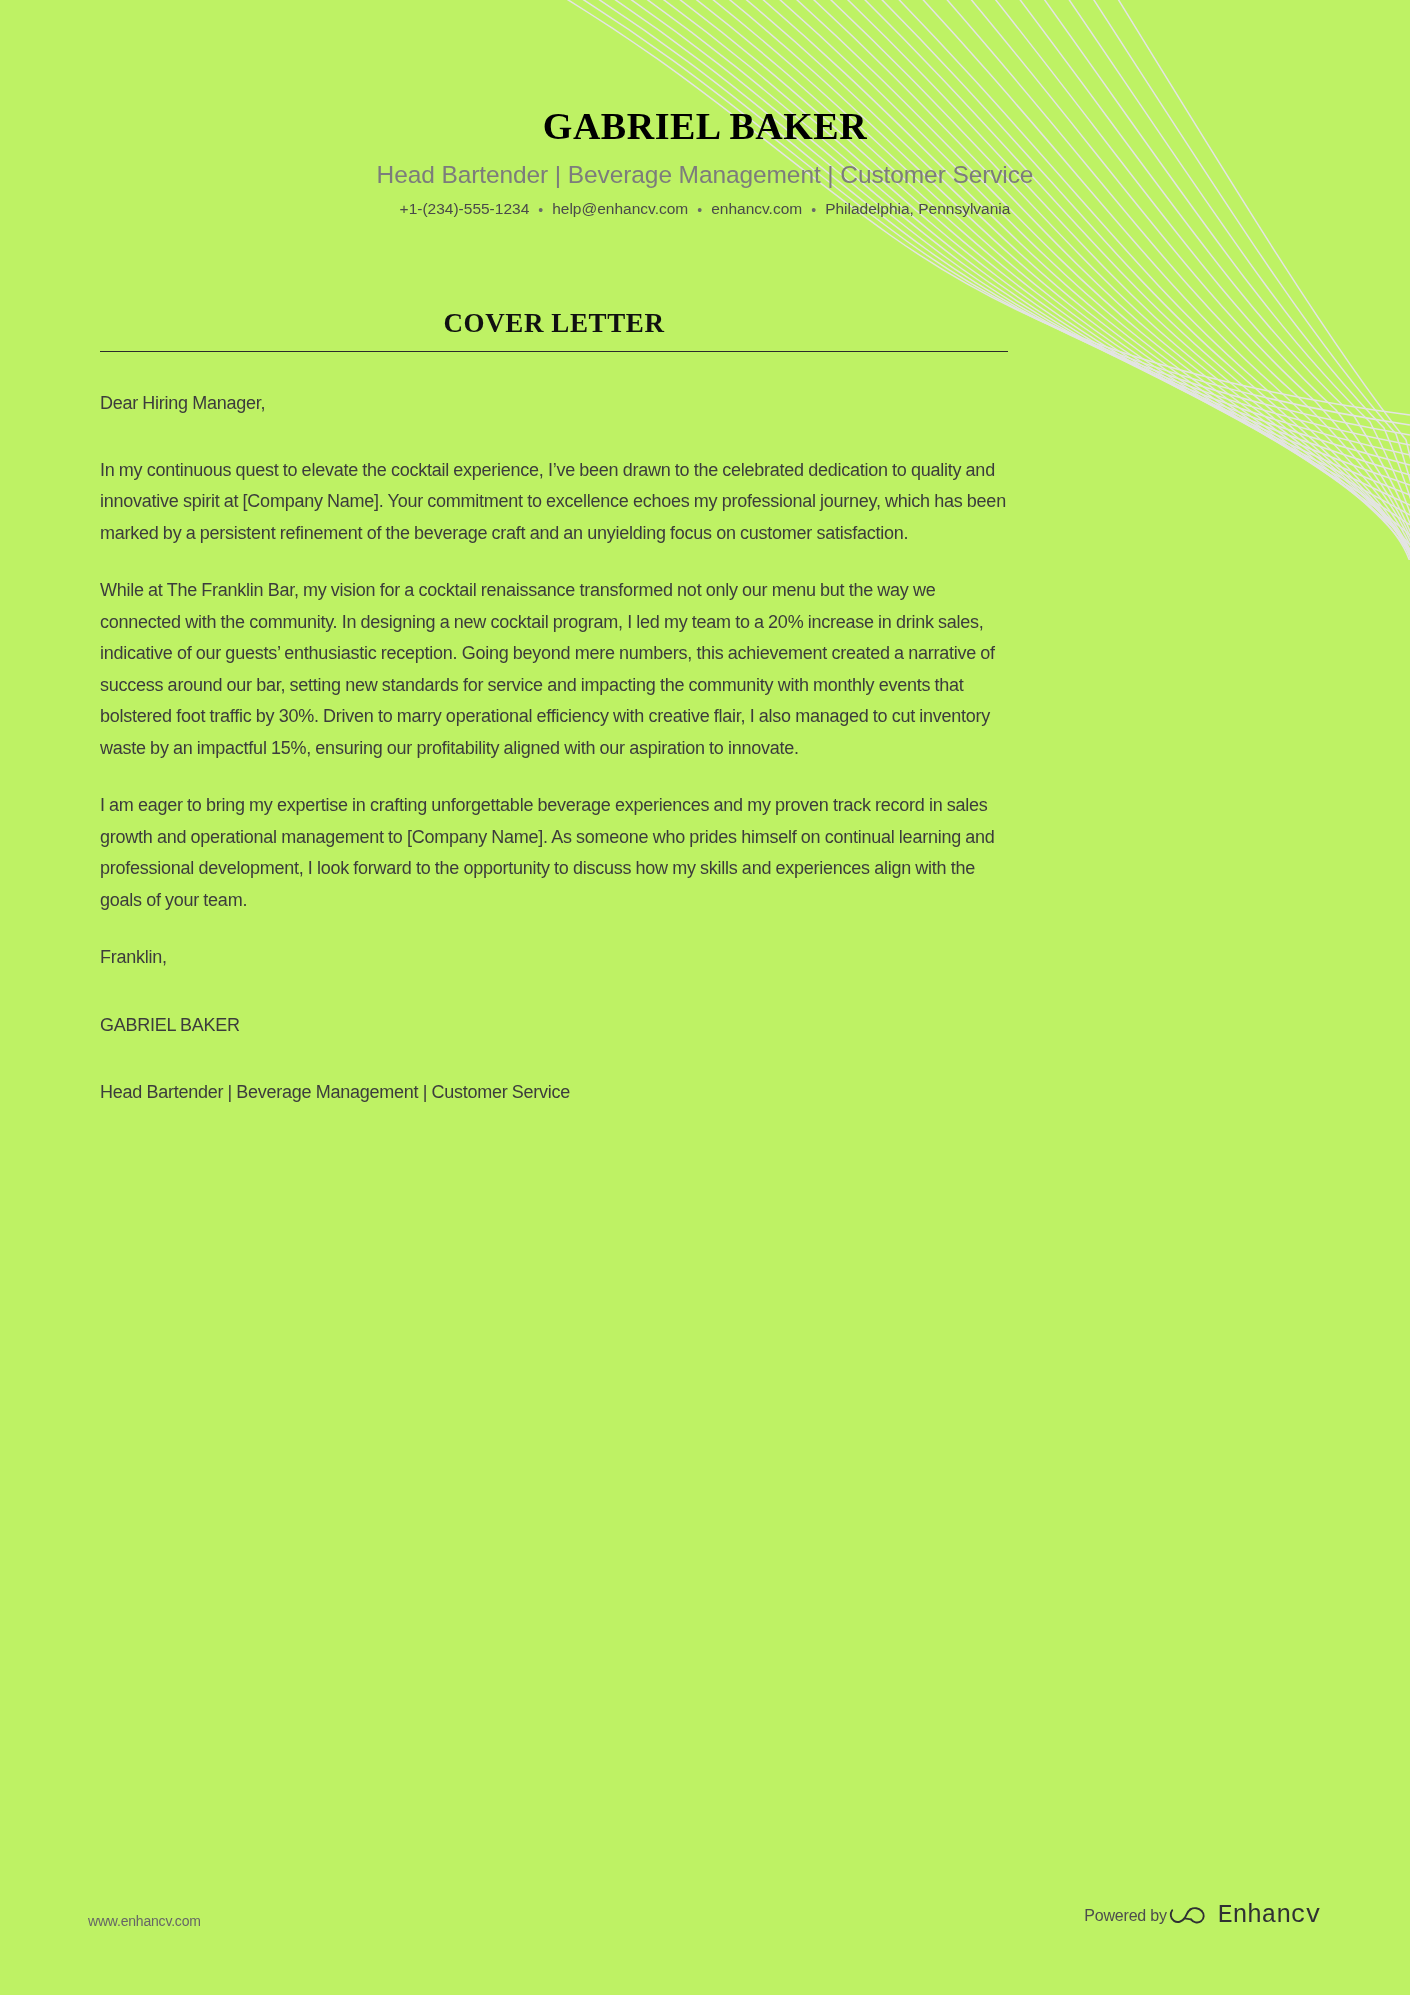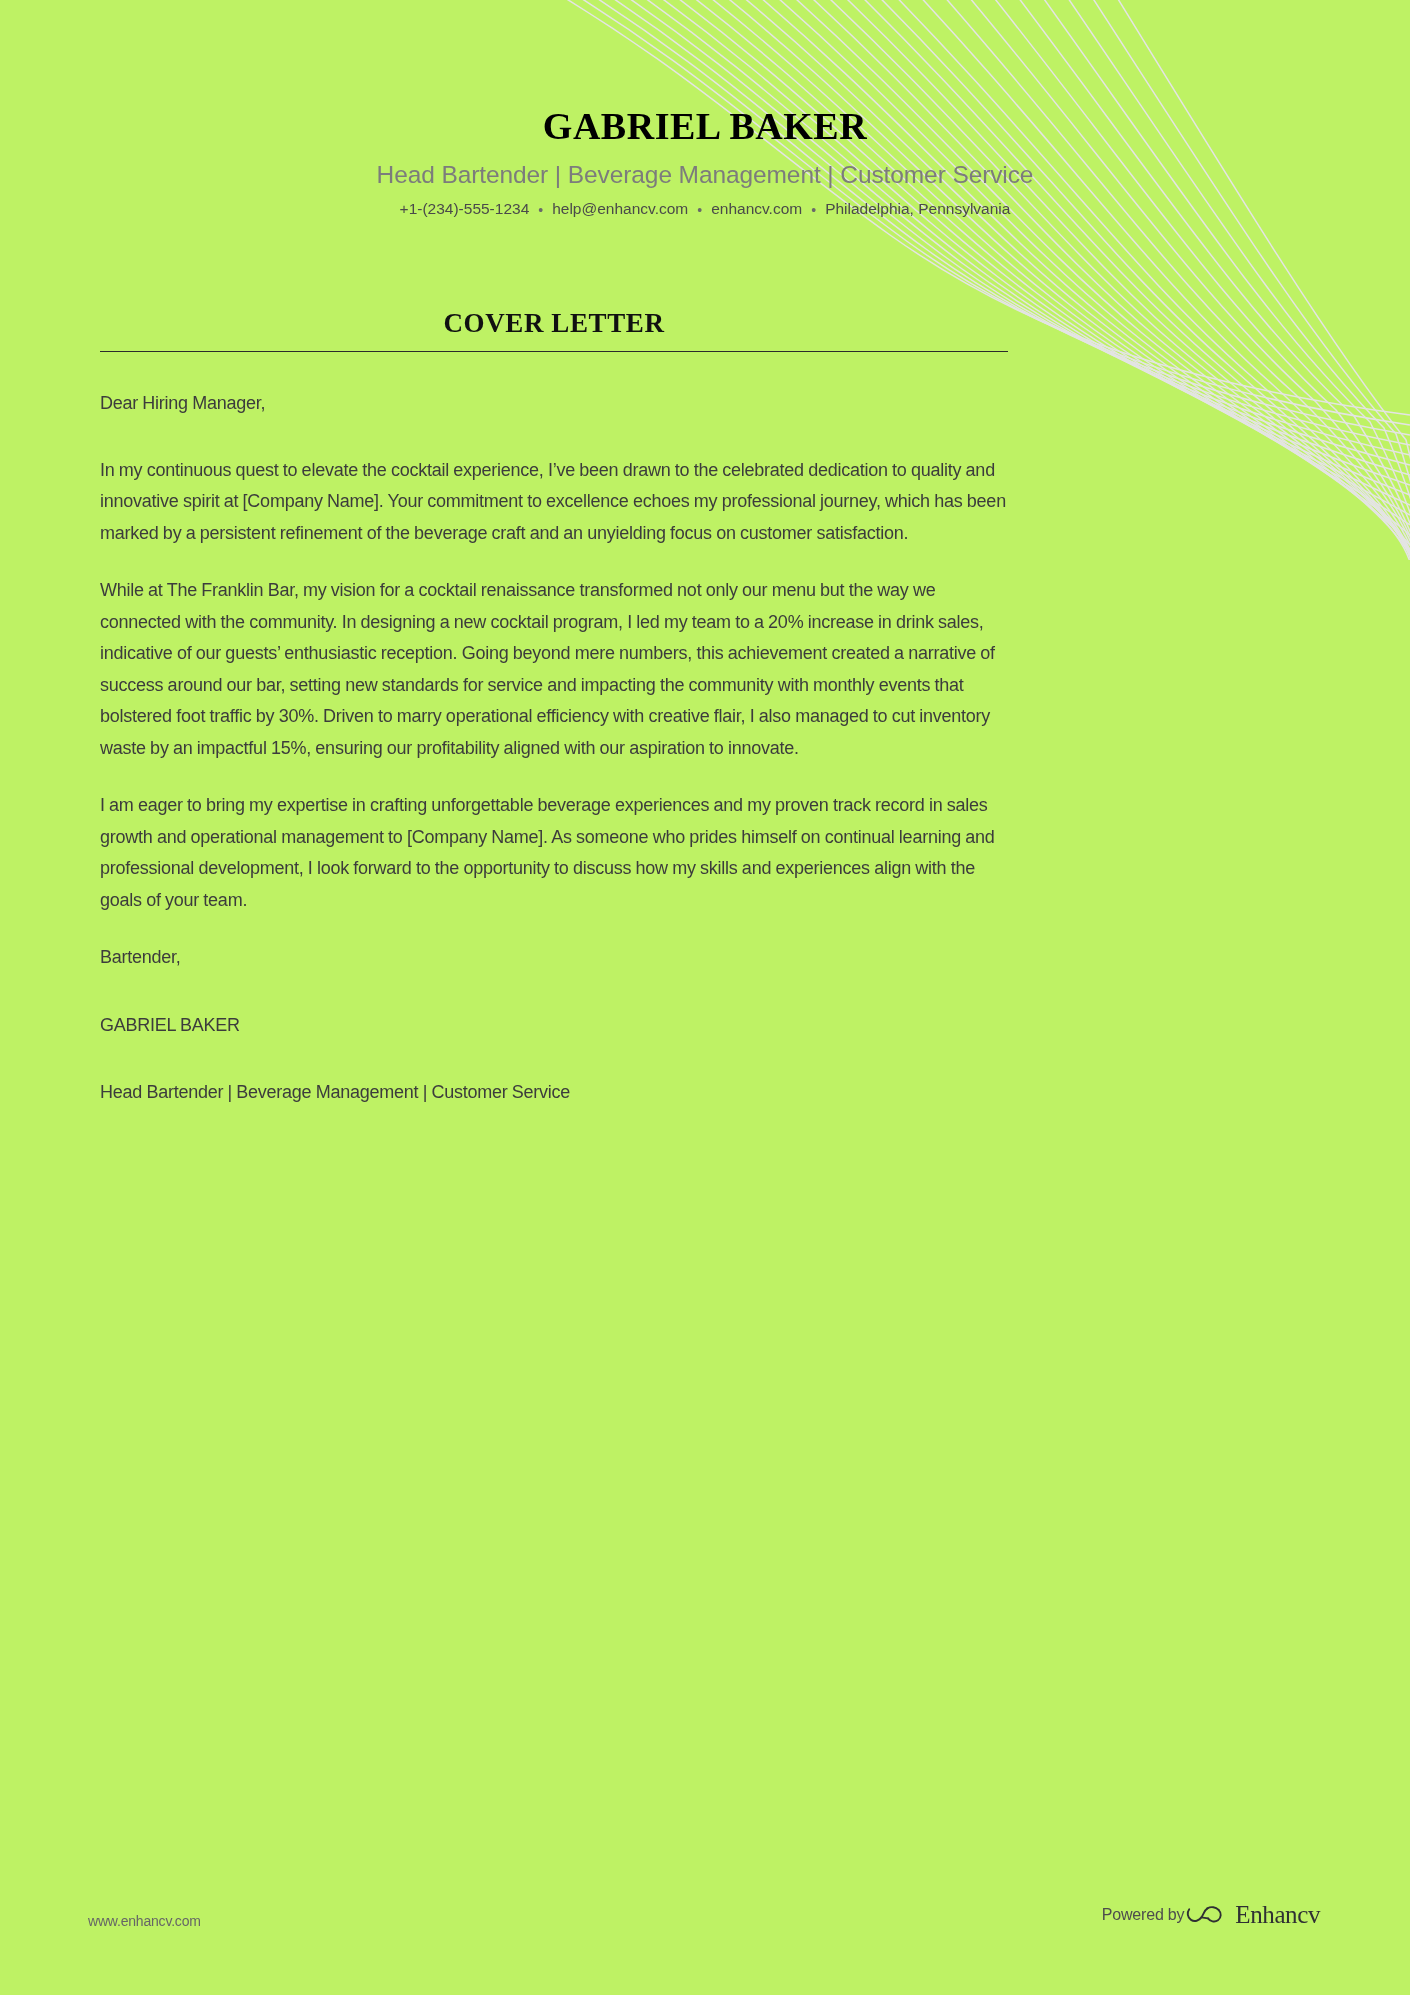--- a/index.html
+++ b/index.html
@@ -152,21 +152,21 @@
     font-size: 16px;
     color: #4d4d4d;
     letter-spacing: -0.2px;
   }
   #enhancv-logo {
     display: flex;
     align-items: center;
     gap: 9px;
   }
   #enhancv-wordmark {
-    font-family: Liberation Serif, serif;
+    font-family: Liberation Mono, monospace;
     font-size: 25px;
     color: #2f3033;
     letter-spacing: -0.4px;
   }
 </style>
 </head>
 <body>
 
 <div id="page">
 
@@ -216,21 +216,21 @@
   <div id="section-block">
     <div id="section-title">COVER LETTER</div>
     <div id="section-rule"></div>
   </div>
 
   <div id="letter">
     <p class="para" id="salutation">Dear Hiring Manager,</p>
     <p class="para">In my continuous quest to elevate the cocktail experience, I’ve been drawn to the celebrated dedication to quality and innovative spirit at [Company Name]. Your commitment to excellence echoes my professional journey, which has been marked by a persistent refinement of the beverage craft and an unyielding focus on customer satisfaction.</p>
     <p class="para">While at The Franklin Bar, my vision for a cocktail renaissance transformed not only our menu but the way we connected with the community. In designing a new cocktail program, I led my team to a 20% increase in drink sales, indicative of our guests’ enthusiastic reception. Going beyond mere numbers, this achievement created a narrative of success around our bar, setting new standards for service and impacting the community with monthly events that bolstered foot traffic by 30%. Driven to marry operational efficiency with creative flair, I also managed to cut inventory waste by an impactful 15%, ensuring our profitability aligned with our aspiration to innovate.</p>
     <p class="para">I am eager to bring my expertise in crafting unforgettable beverage experiences and my proven track record in sales growth and operational management to [Company Name]. As someone who prides himself on continual learning and professional development, I look forward to the opportunity to discuss how my skills and experiences align with the goals of your team.</p>
-    <p class="para" id="signoff">Bartender,</p>
+    <p class="para" id="signoff">Franklin,</p>
     <p class="para" id="signer-name">GABRIEL BAKER</p>
     <p class="para" id="signer-title">Head Bartender | Beverage Management | Customer Service</p>
   </div>
 
   <div id="footer">
     <div id="footer-url">www.enhancv.com</div>
     <div id="footer-brand">
       <span id="powered-by">Powered by</span>
       <span id="enhancv-logo">
         <svg width="40" height="26" viewBox="0 0 40 26" aria-hidden="true">

